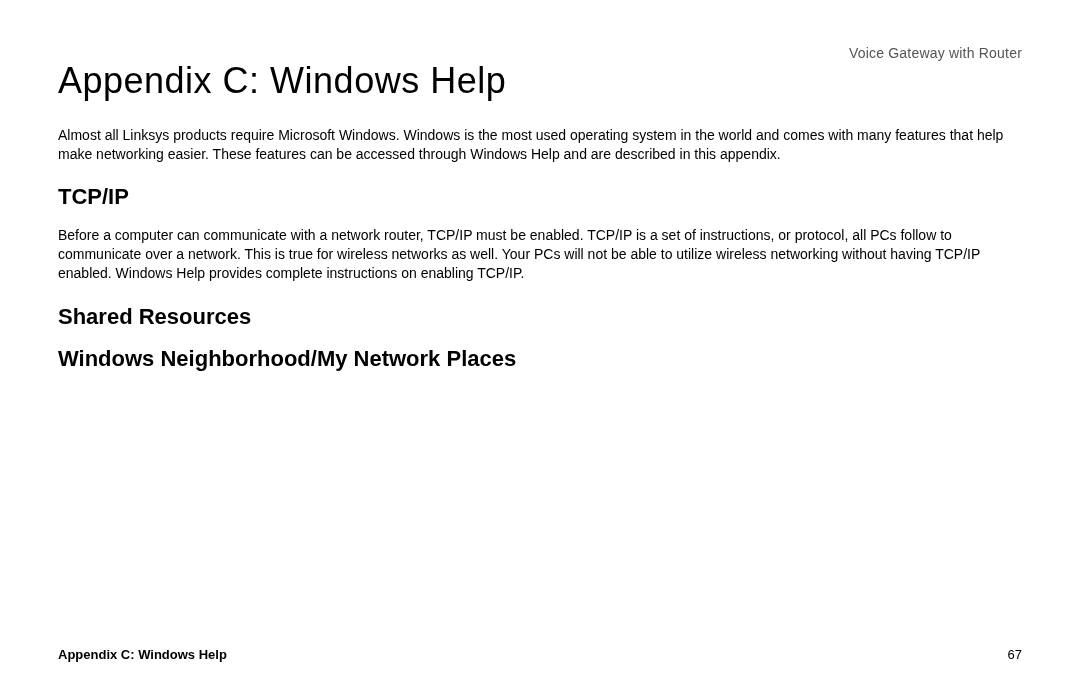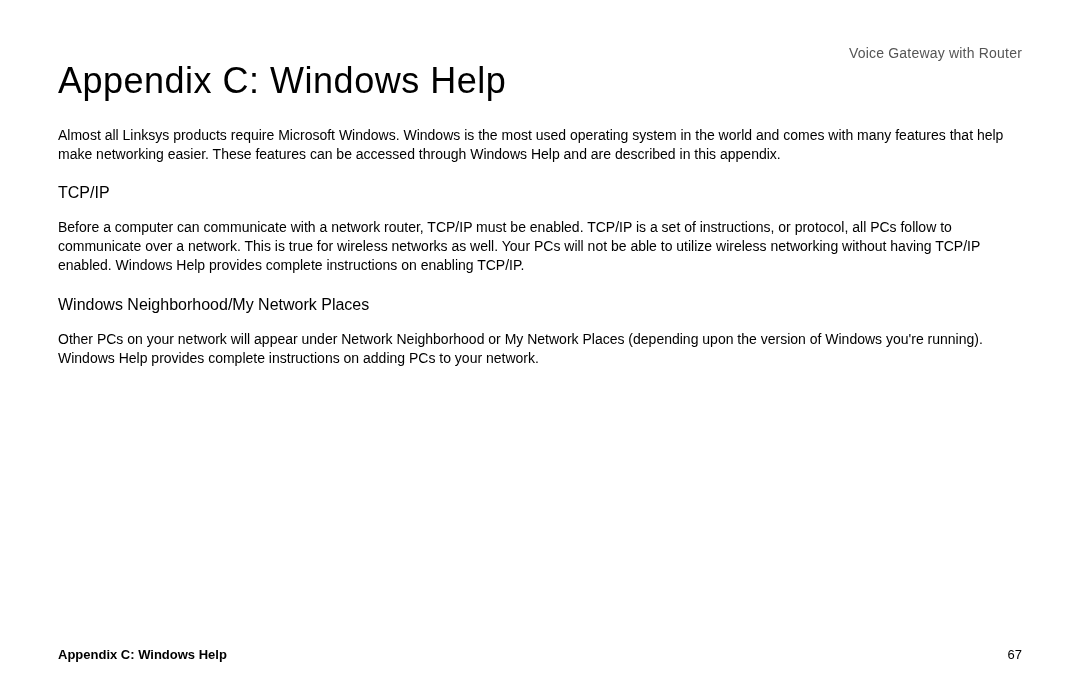--- a/index.html
+++ b/index.html
@@ -29,22 +29,22 @@
     font-family: "Helvetica Neue Light", "Helvetica Neue", Helvetica, Arial, sans-serif;
   }
   .intro {
     font-size: 14px;
     line-height: 1.35;
     max-width: 960px;
     margin-bottom: 20px;
     font-stretch: condensed;
   }
   .section-heading {
-    font-size: 16px;
-    font-weight: 400;
+    font-size: 22px;
+    font-weight: 700;
     margin-bottom: 16px;
     margin-top: 10px;
     font-stretch: condensed;
   }
   .section-body {
     font-size: 14px;
     line-height: 1.35;
     max-width: 960px;
     margin-bottom: 22px;
     font-stretch: condensed;
@@ -76,22 +76,22 @@
 
   <div class="header-right">Voice Gateway with Router</div>
 
   <h1 class="title">Appendix C: Windows Help</h1>
 
   <p class="intro">Almost all Linksys products require Microsoft Windows. Windows is the most used operating system in the world and comes with many features that help make networking easier. These features can be accessed through Windows Help and are described in this appendix.</p>
 
   <h2 class="section-heading">TCP/IP</h2>
   <p class="section-body">Before a computer can communicate with a network router, TCP/IP must be enabled. TCP/IP is a set of instructions, or protocol, all PCs follow to communicate over a network. This is true for wireless networks as well. Your PCs will not be able to utilize wireless networking without having TCP/IP enabled. Windows Help provides complete instructions on enabling TCP/IP.</p>
 
+  <h2 class="section-heading">Shared Resources</h2>
 
   <h2 class="section-heading">Windows Neighborhood/My Network Places</h2>
-  <p class="section-body">Other PCs on your network will appear under Network Neighborhood or My Network Places (depending upon the version of Windows you're running). Windows Help provides complete instructions on adding PCs to your network.</p>
 
   <div class="footer">
     <span class="footer-left">Appendix C: Windows Help</span>
     <span class="footer-right">67</span>
   </div>
 
 </div>
 
 </body></html>

